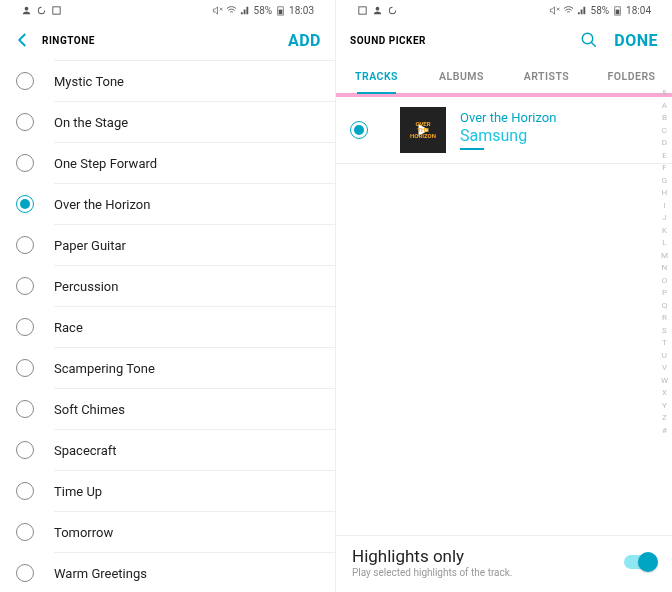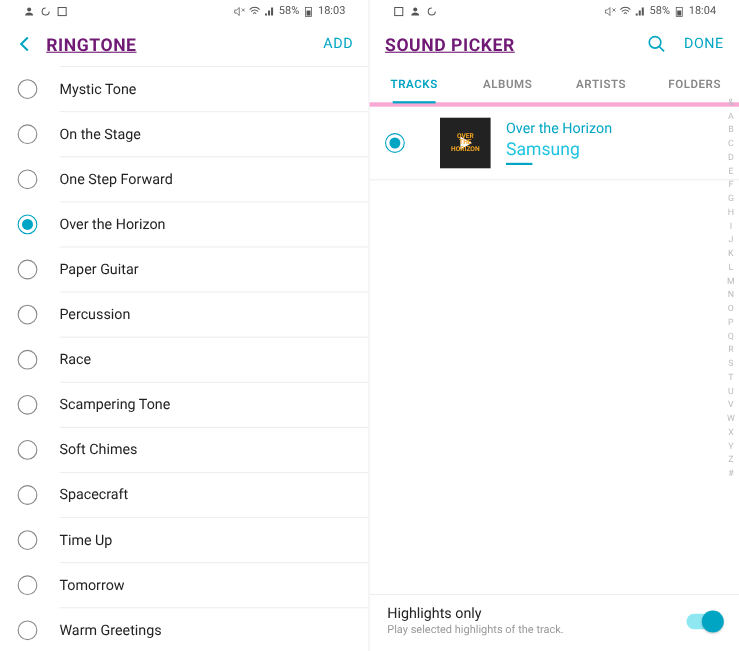--- a/index.html
+++ b/index.html
@@ -7,22 +7,22 @@
 .pane { width: 336px; height: 592px; display: flex; flex-direction: column; position: relative; }
 .pane-left { border-right: 1px solid #eee; }
 
 .statusbar { height: 20px; display: flex; align-items: center; padding: 0 21px; font-size: 10px; color: #555; }
 .status-left { display: flex; gap: 4px; }
 .status-right { margin-left: auto; display: flex; gap: 3px; align-items: center; }
 .status-icon { width: 11px; height: 11px; fill: #555; }
 
 .header { height: 40px; display: flex; align-items: center; padding: 0 14px; }
 .back-chevron { width: 18px; height: 18px; stroke: #00a5c4; fill: none; stroke-width: 2.5; }
-.header-title { font-size: 16px; font-weight: 700; color: #701a75; letter-spacing: 0.5px; margin-left: 10px; text-decoration: underline; }
-.header-action { margin-left: auto; font-size: 13px; font-weight: 400; color: #00a5c4; letter-spacing: 0.5px; }
+.header-title { font-size: 10px; font-weight: 700; color: #000000; letter-spacing: 0.5px; margin-left: 10px; }
+.header-action { margin-left: auto; font-size: 16px; font-weight: 700; color: #00a5c4; letter-spacing: 0.5px; }
 .search-icon { width: 18px; height: 18px; stroke: #00a5c4; fill: none; stroke-width: 2; margin-right: 16px; }
 
 .list { flex: 1; overflow: hidden; }
 .list-row { display: flex; align-items: center; height: 40px; padding: 0 16px; }
 .radio { width: 18px; height: 18px; border: 1.5px solid #888; border-radius: 50%; margin-right: 20px; display: flex; align-items: center; justify-content: center; flex-shrink: 0; }
 .radio.checked { border-color: #00a5c4; }
 .radio.checked::after { content: ""; width: 10px; height: 10px; background: #00a5c4; border-radius: 50%; }
 .list-label { font-size: 13px; color: #222; }
 .list-sep { height: 1px; background: #eee; margin-left: 54px; }
 
@@ -37,21 +37,21 @@
 .track-art-text { position: absolute; color: #f5a623; font-size: 6px; font-weight: bold; line-height: 1; text-align: center; }
 .track-meta { margin-left: 14px; }
 .track-title { font-size: 13px; color: #00a5c4; }
 .track-sub { font-size: 16px; color: #1ec4e0; margin-top: 1px; }
 .track-progress { width: 24px; height: 2px; background: #00a5c4; margin-top: 3px; }
 
 .index-bar { position: absolute; right: 4px; top: 88px; display: flex; flex-direction: column; font-size: 8px; color: #bbb; gap: 3.5px; align-items: center; }
 
 .footer { padding: 10px 16px 14px; border-top: 1px solid #eee; display: flex; align-items: center; margin-top: auto; }
 .footer-text { }
-.footer-title { font-size: 13px; color: #222; }
+.footer-title { font-size: 17px; color: #222; }
 .footer-sub { font-size: 10px; color: #999; margin-top: 1px; }
 .toggle { margin-left: auto; width: 32px; height: 14px; background: #8fe7f2; border-radius: 7px; position: relative; }
 .toggle::after { content: ""; position: absolute; right: -2px; top: -3px; width: 20px; height: 20px; background: #00a5c4; border-radius: 50%; box-shadow: 0 1px 2px rgba(0,0,0,0.2); }
 </style>
 </head>
 <body>
 
 <div class="pane pane-left">
   <div class="statusbar">
     <div class="status-left">

